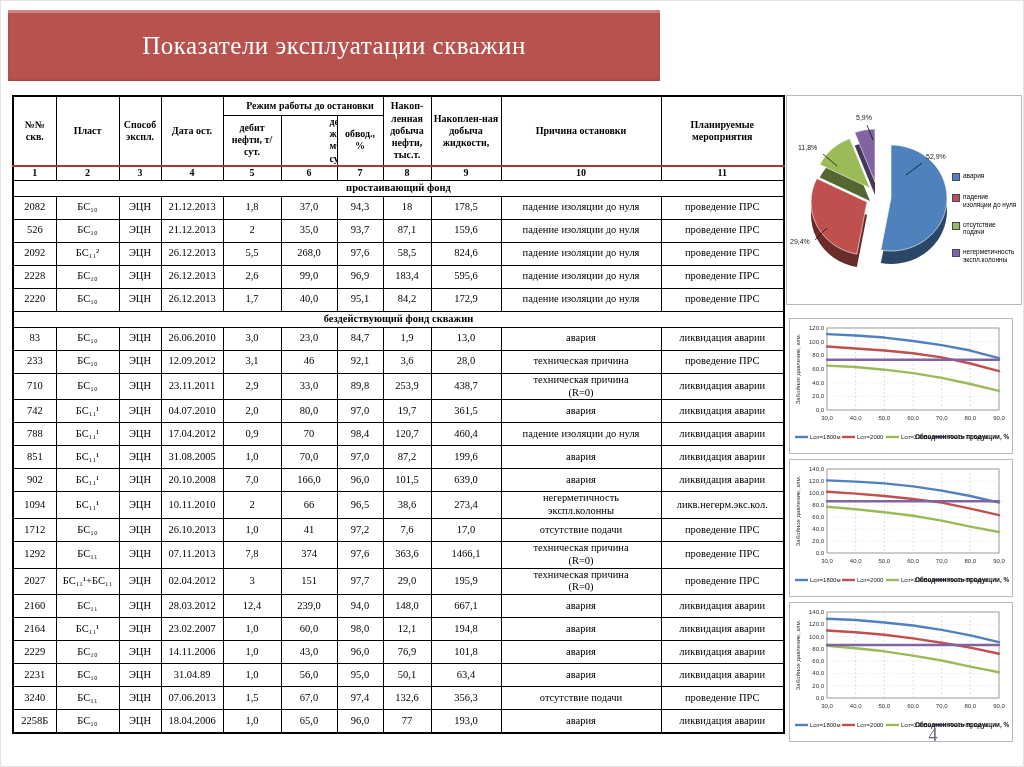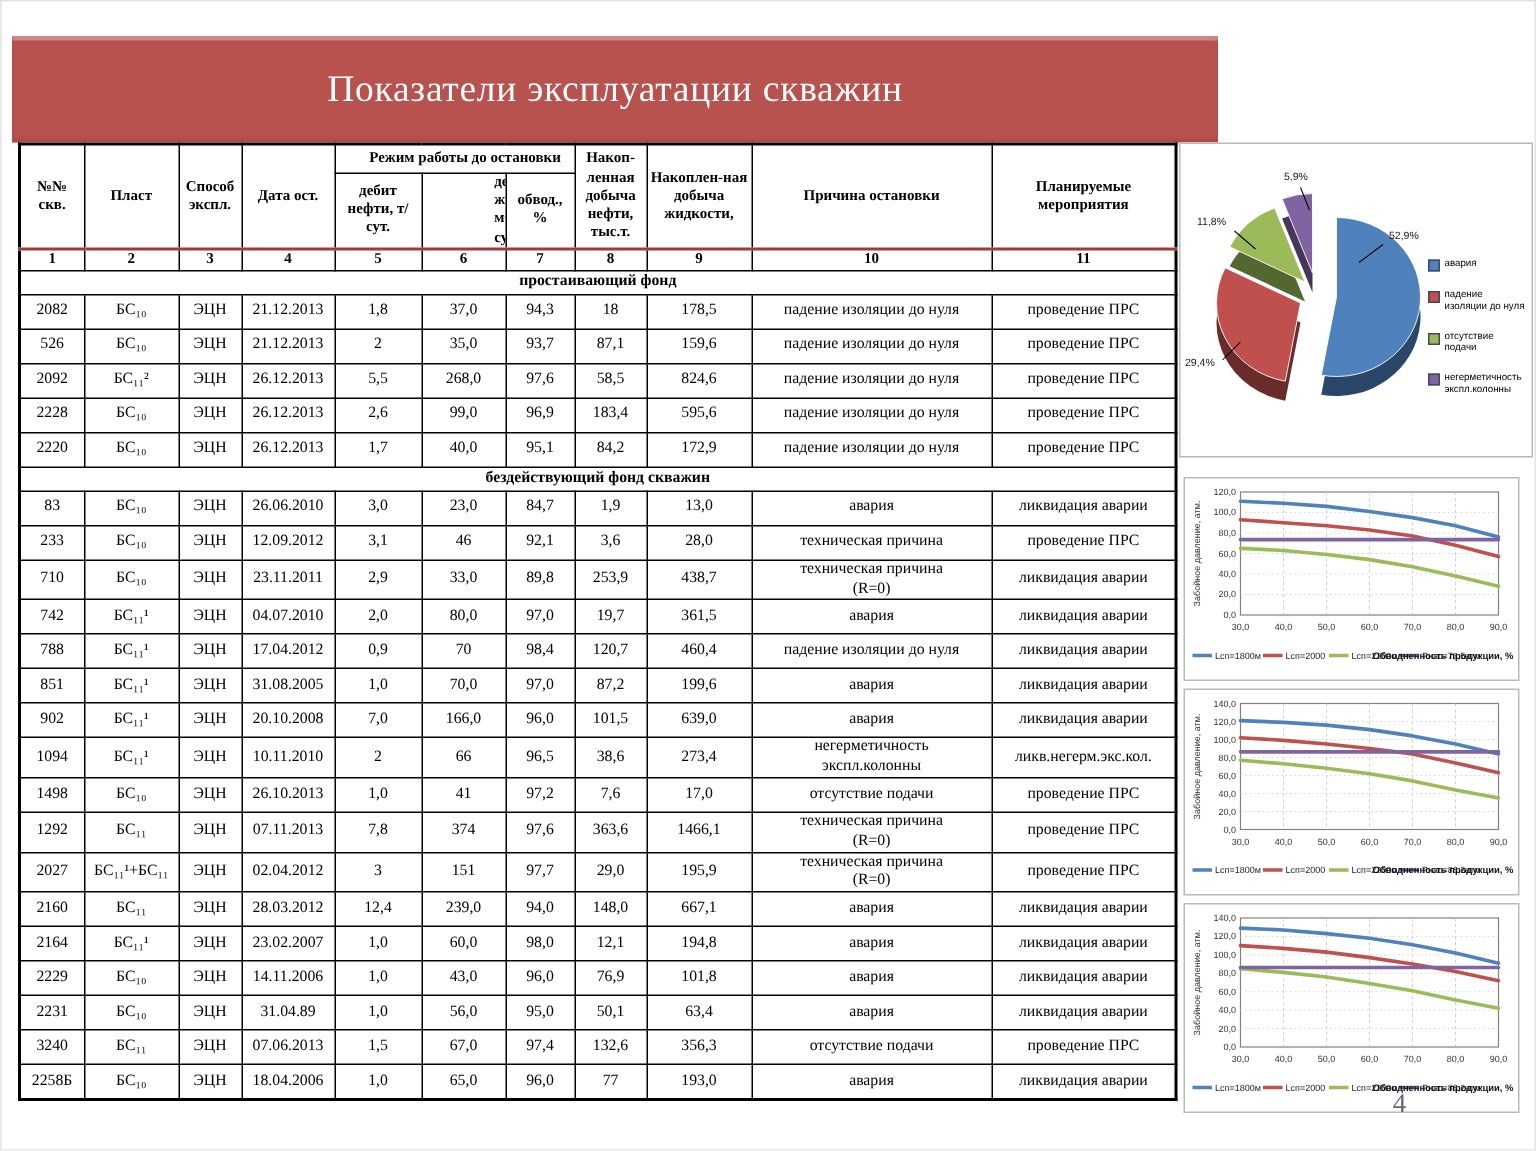--- a/index.html
+++ b/index.html
@@ -4,21 +4,21 @@
 <style>
   html,body{margin:0;padding:0;}
   body{
     width:1024px;height:767px;position:relative;background:#ffffff;
     font-family:"Liberation Serif","DejaVu Serif",serif;overflow:hidden;
   }
   .slide-frame{position:absolute;inset:0;border:1px solid #e4e4e4;pointer-events:none;}
 
   
   .title-banner{
-    position:absolute;left:8px;top:24px;width:804px;height:71px;
+    position:absolute;left:8px;top:10px;width:652px;height:71px;
     background:#b8524e;
     box-shadow:inset 0 3px 0 rgba(255,255,255,.30), inset 0 -2px 3px rgba(0,0,0,.10);
     display:flex;align-items:center;justify-content:center;
   }
   .title-banner .title-text{
     color:#ffffff;font-size:25px;font-weight:400;letter-spacing:.5px;
     font-family:"Liberation Serif","DejaVu Serif",serif;
   }
 
   
@@ -286,21 +286,21 @@
         <td>2</td>
         <td>66</td>
         <td>96,5</td>
         <td>38,6</td>
         <td>273,4</td>
         <td>негерметичность
 экспл.колонны</td>
         <td>ликв.негерм.экс.кол.</td>
       </tr>
       <tr class="data-row">
-        <td>1498</td>
+        <td>1712</td>
         <td>БС₁₀</td>
         <td>ЭЦН</td>
         <td>26.10.2013</td>
         <td>1,0</td>
         <td>41</td>
         <td>97,2</td>
         <td>7,6</td>
         <td>17,0</td>
         <td>отсутствие подачи</td>
         <td>проведение ПРС</td>

